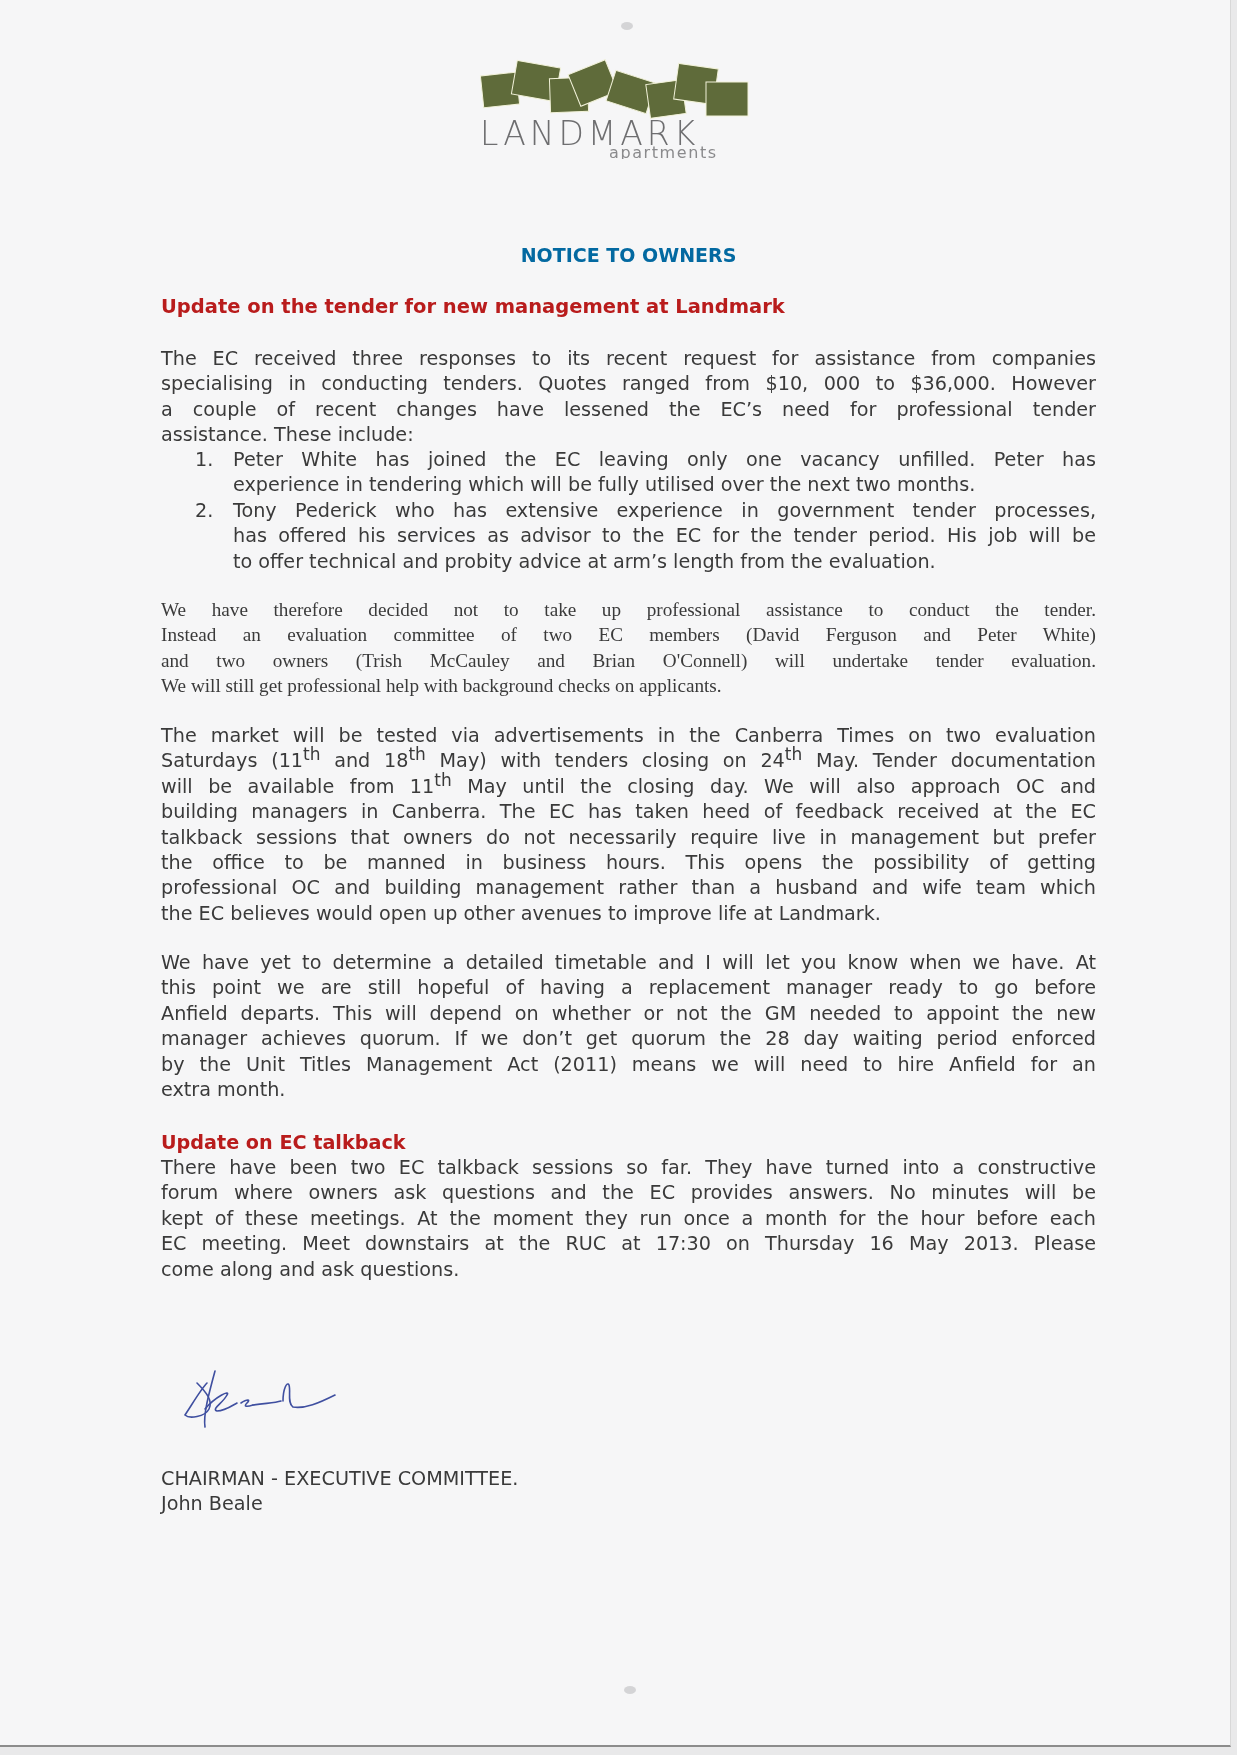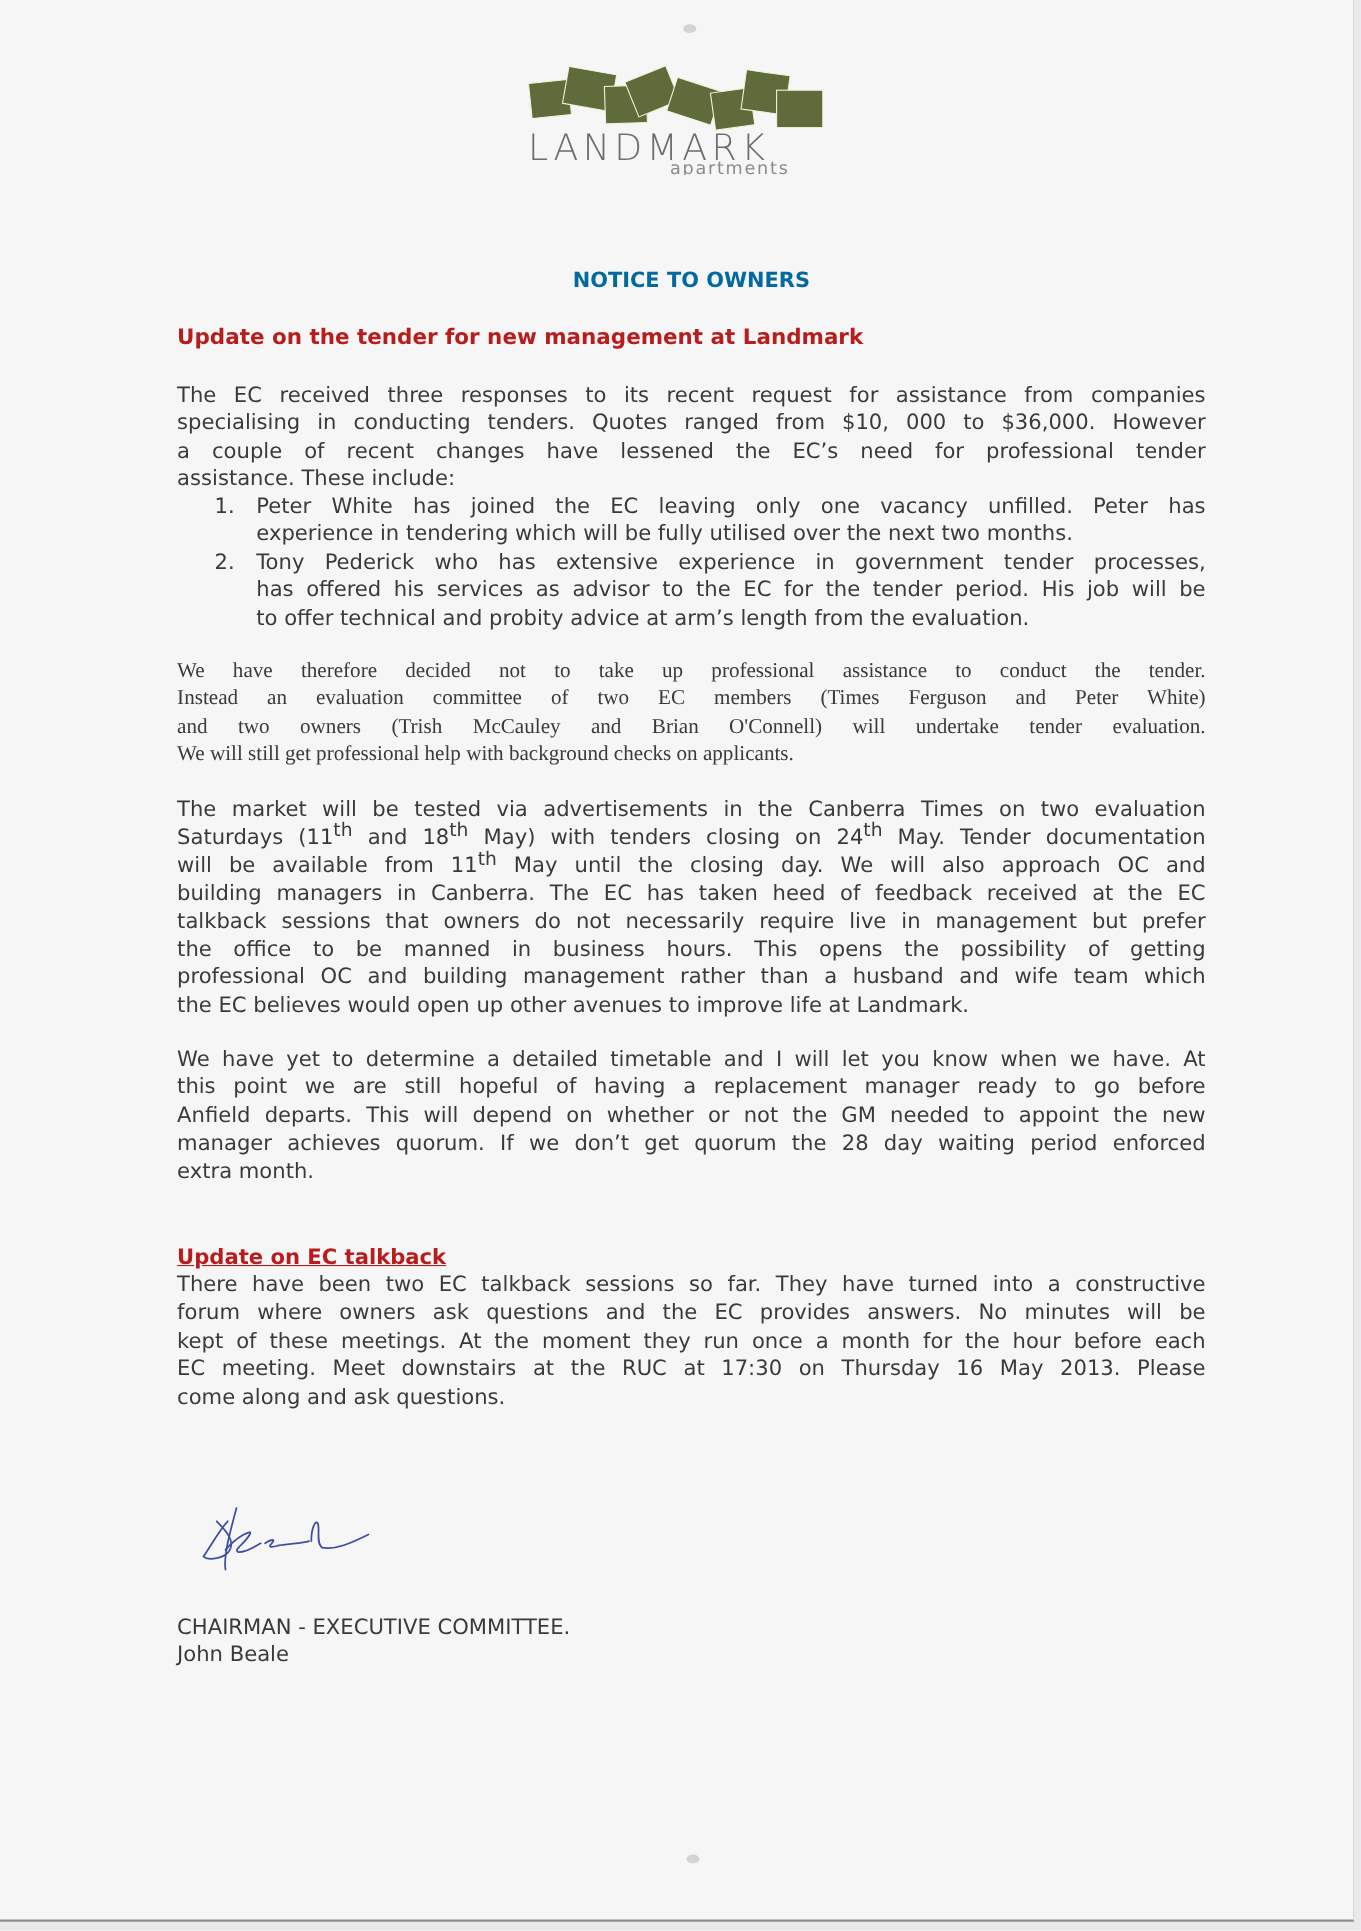--- a/index.html
+++ b/index.html
@@ -92,45 +92,46 @@
       <span class="num">2.</span>
       <div class="body p" style="position:absolute;left:38px;width:863px;">
         <span class="line">Tony Pederick who has extensive experience in government tender processes,</span>
         <span class="line">has offered his services as advisor to the EC for the tender period.  His job will be</span>
         <span class="line last">to offer technical and probity advice at arm’s length from the evaluation.</span>
       </div>
     </div>
 
     <div class="p" style="top:597px;font-family:Liberation Serif, serif;">
       <span class="line">We have therefore decided not to take up professional assistance to conduct the tender.</span>
-      <span class="line">Instead an evaluation committee of two EC members (Times Ferguson and Peter White)</span>
+      <span class="line">Instead an evaluation committee of two EC members (David Ferguson and Peter White)</span>
       <span class="line">and two owners (Trish McCauley and Brian O'Connell) will undertake tender evaluation.</span>
       <span class="line last">We will still get professional help with background checks on applicants.</span>
     </div>
 
     <div class="p" style="top:723px;">
       <span class="line">The market will be tested via advertisements in the Canberra Times on two evaluation</span>
       <span class="line"><span>Saturdays (11</span><sup>th</sup><span> and 18</span><sup>th</sup><span> May) with tenders closing on 24</span><sup>th</sup><span> May.  Tender documentation</span></span>
       <span class="line"><span>will be available from 11</span><sup>th</sup><span> May until the closing day.  We will also approach OC and</span></span>
       <span class="line">building managers in Canberra.  The EC has taken heed of feedback received at the EC</span>
       <span class="line">talkback sessions that owners do not necessarily require live in management but prefer</span>
       <span class="line">the office to be manned in business hours.  This opens the possibility of getting</span>
       <span class="line">professional OC and building management rather than a husband and wife team which</span>
       <span class="line last">the EC believes would open up other avenues to improve life at Landmark.</span>
     </div>
 
     <div class="p" style="top:950px;">
       <span class="line">We have yet to determine a detailed timetable and I will let you know when we have.  At</span>
       <span class="line">this point we are still hopeful of having a replacement manager ready to go before</span>
       <span class="line">Anfield departs.  This will depend on whether or not the GM needed to appoint the new</span>
       <span class="line">manager achieves quorum.  If we don’t get quorum the 28 day waiting period enforced</span>
+      <span class="line">by the Unit Titles Management Act (2011) means we will need to hire Anfield for an</span>
       <span class="line last">extra month.</span>
     </div>
 
-    <div class="heading" style="position:absolute;top:1130px;left:0;text-decoration:underline;">Update on EC talkback</div>
+    <div class="heading" style="position:absolute;top:1130px;left:0;">Update on EC talkback</div>
     <div class="p" style="top:1155px;">
       <span class="line">There have been two EC talkback sessions so far.  They have turned into a constructive</span>
       <span class="line">forum where owners ask questions and the EC provides answers.  No minutes will be</span>
       <span class="line">kept of these meetings.  At the moment they run once a month for the hour before each</span>
       <span class="line">EC meeting.  Meet downstairs at the RUC at 17:30 on Thursday 16 May 2013.  Please</span>
       <span class="line last">come along and ask questions.</span>
     </div>
   </div>
 
   <div class="sig">

